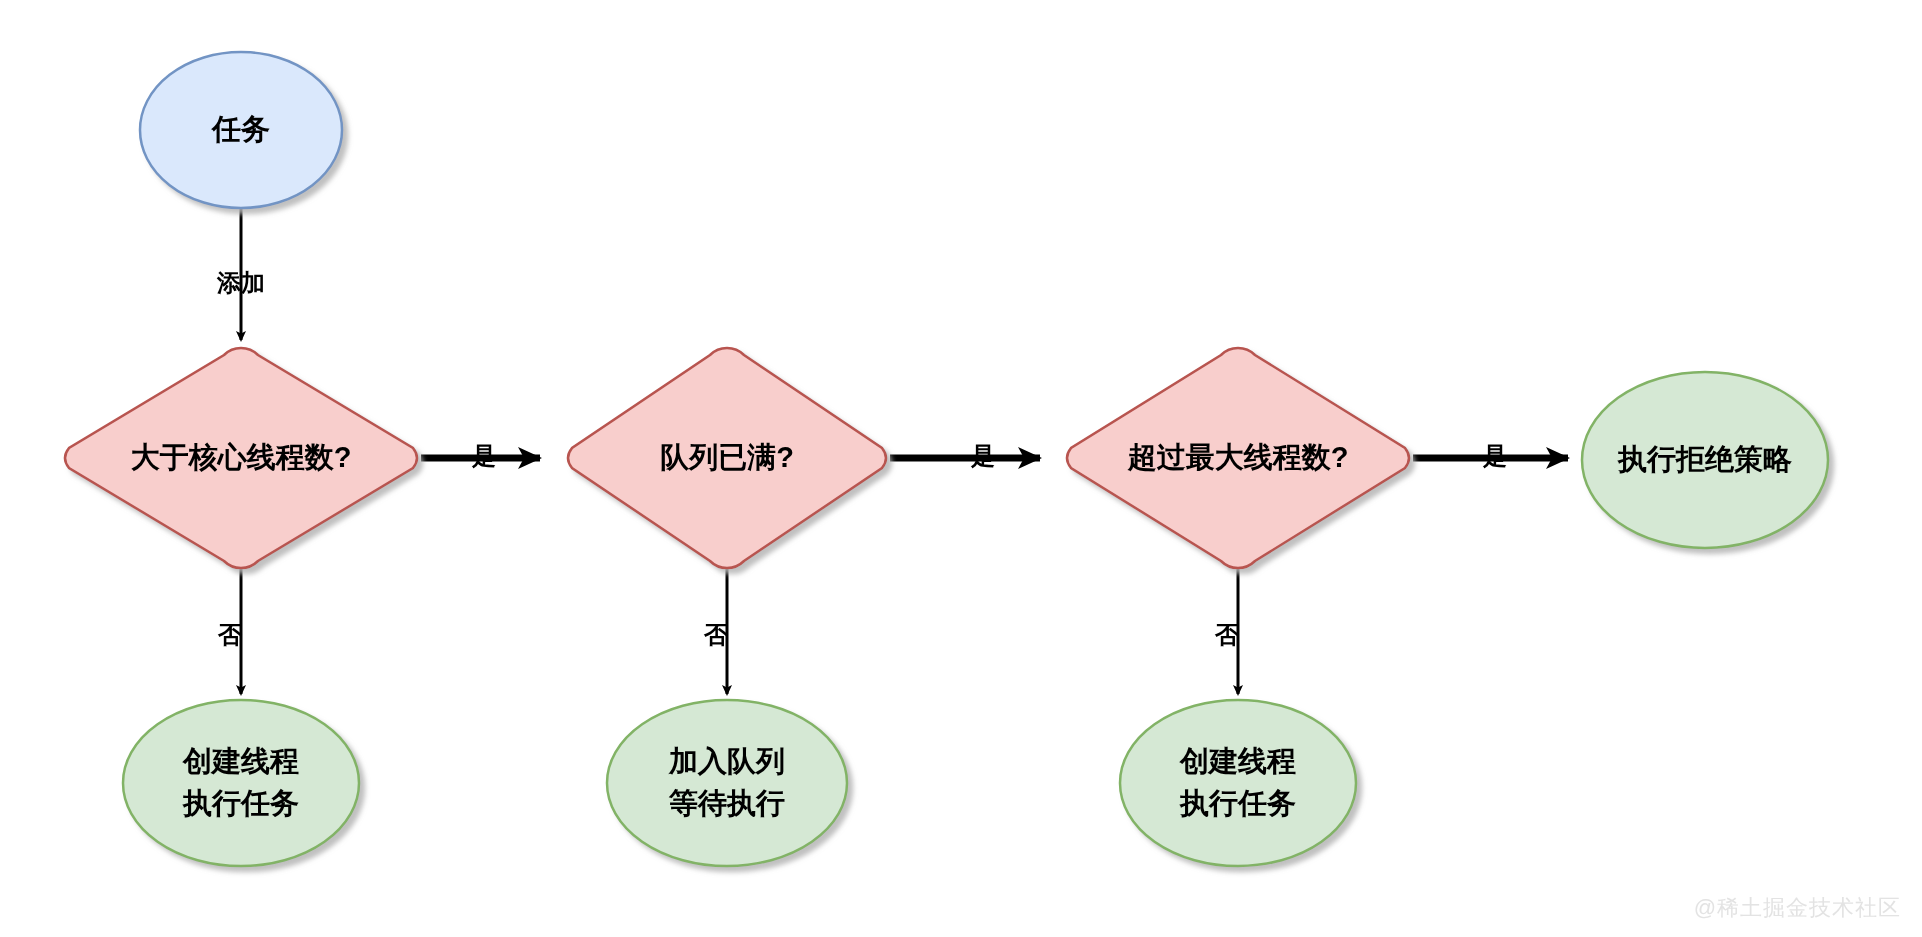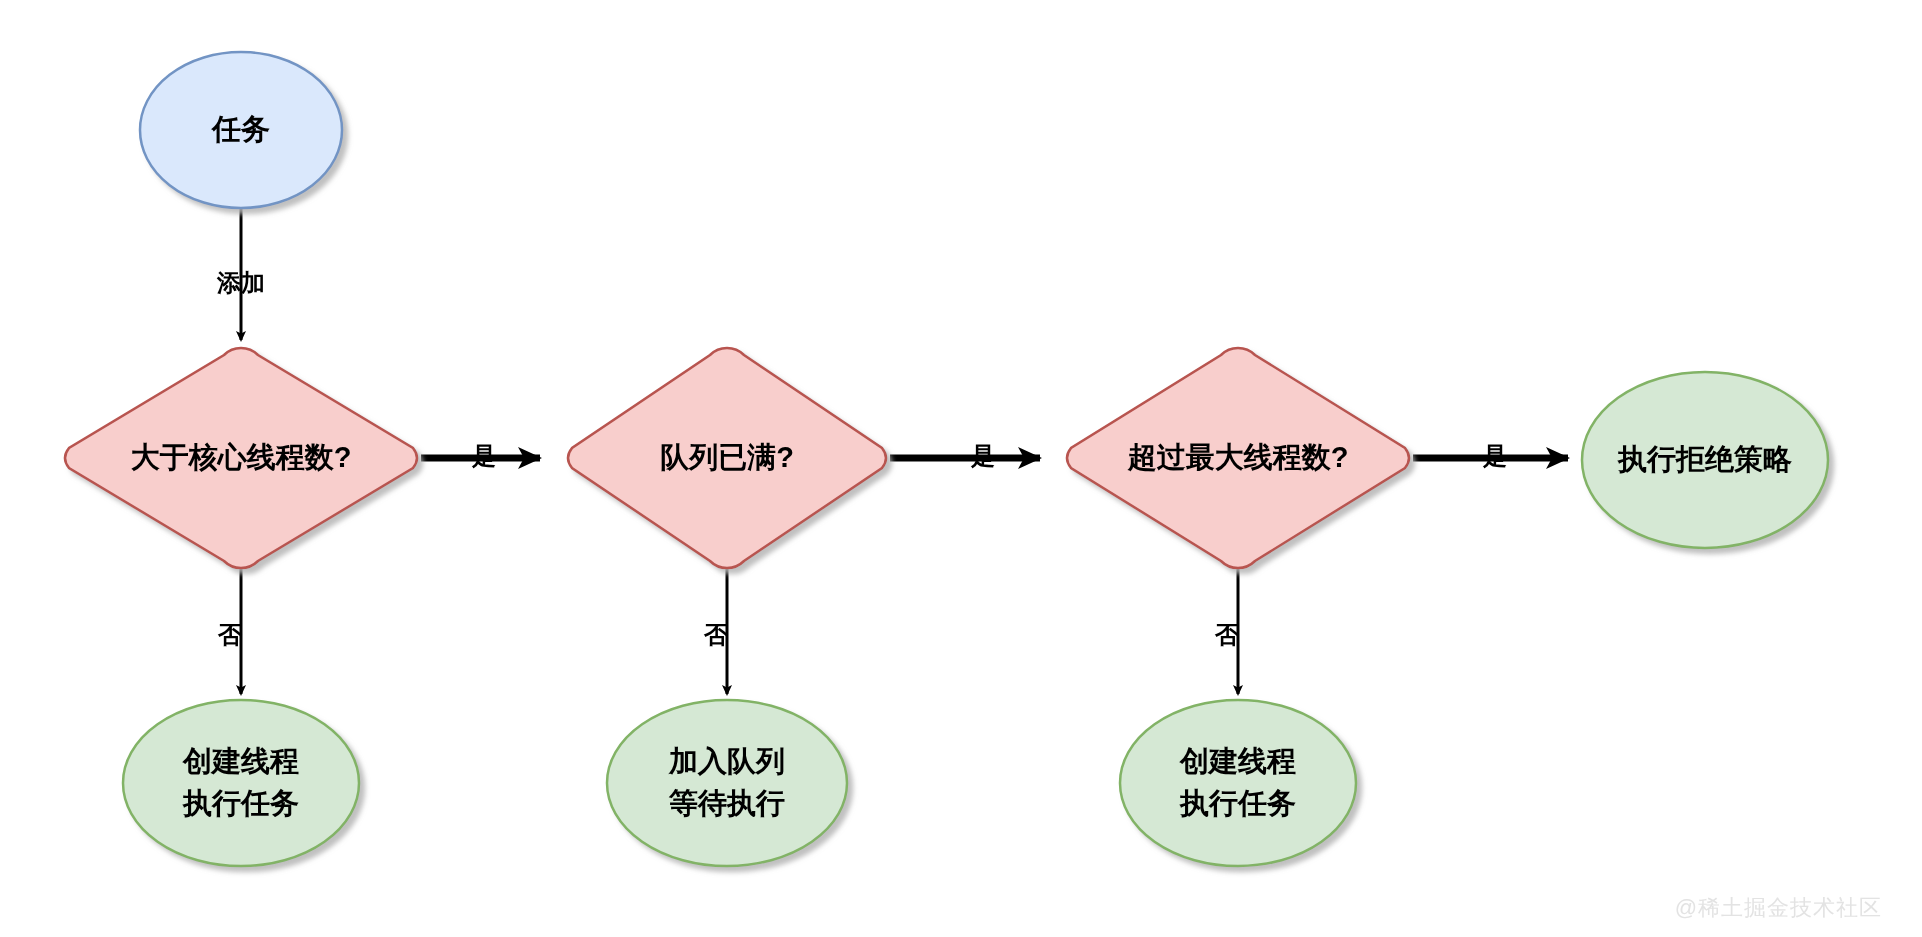--- a/index.html
+++ b/index.html
@@ -37,21 +37,21 @@
     fill: #000000;
     text-anchor: middle;
     dominant-baseline: middle;
   }
   .edge-line {
     stroke: #000000;
     fill: none;
   }
   .watermark {
     position: absolute;
-    right: 40px;
+    right: 21px;
     bottom: 14px;
     font-family: "Liberation Sans", "DejaVu Sans", sans-serif;
     font-size: 22px;
     color: #e3e3e3;
     letter-spacing: 1px;
     user-select: none;
   }
 </style>
 </head>
 <body>

